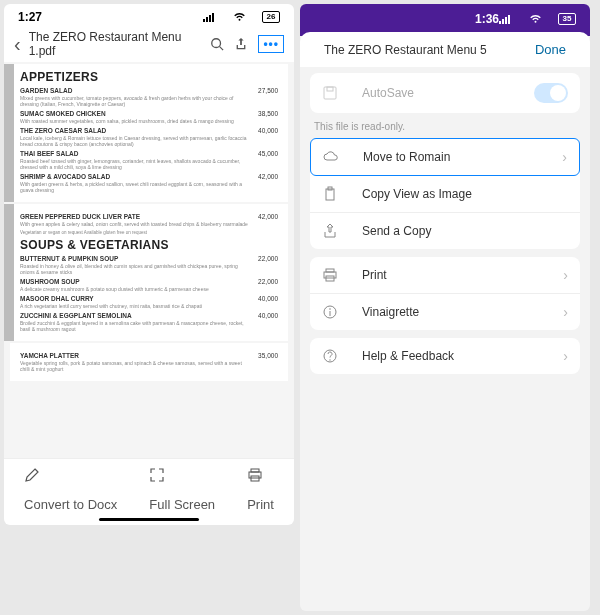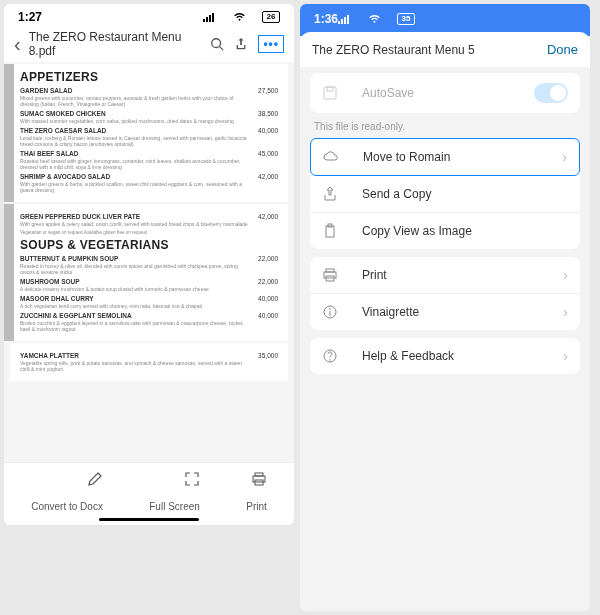--- a/index.html
+++ b/index.html
@@ -26,28 +26,28 @@
 .doc-page{background:#fff;margin:2px 0;padding:6px 10px;position:relative}
 .gray-strip{position:absolute;left:-6px;top:0;bottom:0;width:10px;background:#bbb}
 .section-head{font-size:12px;font-weight:700;color:#222;margin:0 0 2px;letter-spacing:0.3px}
 .menu-item{display:flex;justify-content:space-between;margin:3px 0;gap:8px}
 .item-left{flex:1}
 .item-name{font-size:6.5px;font-weight:600;color:#333}
 .item-desc{font-size:5px;color:#888;line-height:1.2;margin-top:1px}
 .item-price{font-size:6.5px;font-weight:500;color:#333}
 .tiny-note{font-size:4.5px;color:#888;margin:3px 0}
 .bottom-bar{display:flex;justify-content:space-around;padding:8px 4px 4px;border-top:1px solid #eee;background:#fff}
-.bb-item{display:flex;flex-direction:column;align-items:flex-end;gap:14px;font-size:10px;color:#555}
+.bb-item{display:flex;flex-direction:column;align-items:flex-start;gap:14px;font-size:13px;color:#555}
 .bb-icon{height:16px;display:flex;align-items:center;justify-content:center}
 .home-ind{width:100px;height:3px;background:#000;border-radius:2px;margin:2px auto 4px}
 
-.r-status{background:#3b82f6;color:#fff;padding:8px 14px 10px;display:flex;justify-content:flex-start;font-size:12px;font-weight:600}
+.r-status{background:#4c1d95;color:#fff;padding:8px 14px 10px;display:flex;justify-content:flex-end;font-size:12px;font-weight:600}
 .r-status .sig-icon span{background:#fff}
 .r-status .batt{border-color:#fff;color:#fff}
-.r-header{background:#fff;border-radius:10px 10px 0 0;margin-top:-4px;padding:10px 12px;display:flex;justify-content:space-between;align-items:center}
+.r-header{background:#fff;border-radius:10px 10px 0 0;margin-top:-4px;padding:10px 24px;display:flex;justify-content:space-between;align-items:center}
 .r-title{font-size:12px;font-weight:500;color:#333}
 .done-link{color:#0369a1;font-size:13px}
 .r-body{padding:6px 10px;flex:1}
 .card{background:#fff;border-radius:8px;margin-bottom:8px}
 .row{display:flex;align-items:center;padding:10px 12px;gap:24px;font-size:12px;color:#333;border-bottom:1px solid #eee}
 .row:last-child{border-bottom:none}
 .row-icon{width:16px;height:16px;display:flex;align-items:center;justify-content:center;color:#888;flex-shrink:0}
 .row-label{flex:1}
 .row-chev{color:#bbb;font-size:14px}
 .autosave-row{color:#aaa}
@@ -71,21 +71,21 @@
           <span></span>
         </span>
       <svg class="wifi-icon" viewBox="0 0 16 12">
           <path d="M8 10.5a1.2 1.2 0 100-2.4 1.2 1.2 0 000 2.4zM4 6.2a6 6 0 018 0l-1.2 1.2a4.2 4.2 0 00-5.6 0zM1.5 3.7a9.5 9.5 0 0113 0L13.3 5a7.7 7.7 0 00-10.6 0z" fill="#000"></path>
         </svg>
       <span class="batt">26</span>
     </div>
   </div>
   <div class="title-bar">
     <span class="back-chev">‹</span>
-    <span class="title-text">The ZERO Restaurant Menu 8.pdf</span>
+    <span class="title-text">The ZERO Restaurant Menu 1.pdf</span>
     <div class="title-actions">
       <svg width="14" height="14" viewBox="0 0 16 16">
           <circle cx="7" cy="7" r="5" stroke="#555" stroke-width="1.5" fill="none"></circle>
           <line x1="11" y1="11" x2="15" y2="15" stroke="#555" stroke-width="1.5"></line>
         </svg>
       <svg width="14" height="14" viewBox="0 0 16 16">
           <path d="M8 1l-3 3h2v5h2V4h2zM3 9v5h10V9h-1.5v3.5h-7V9z" fill="#555"></path>
         </svg>
       <span class="more-btn">•••</span>
     </div>
@@ -251,33 +251,33 @@
             <svg width="16" height="16" viewBox="0 0 16 16">
               <path d="M4 11a3 3 0 010-6 4 4 0 017.5 1A2.5 2.5 0 0112 11z" stroke="#888" fill="none"></path>
             </svg>
           </div>
         <span class="row-label">Move to Romain</span>
         <span class="row-chev">›</span>
       </div>
       <div class="row">
         <div class="row-icon">
             <svg width="16" height="16" viewBox="0 0 16 16">
-              <path d="M8 1l-3 3h2v5h2V4h2zM3 9v5h10V9" stroke="#888" fill="none"></path>
-            </svg>
-          </div>
-        <span class="row-label">Send a Copy</span>
-      </div>
-      <div class="row">
-        <div class="row-icon">
-            <svg width="16" height="16" viewBox="0 0 16 16">
               <rect x="4" y="3" width="8" height="11" stroke="#888" fill="none"></rect>
               <rect x="6" y="1" width="4" height="3" stroke="#888" fill="none"></rect>
             </svg>
           </div>
         <span class="row-label">Copy View as Image</span>
+      </div>
+      <div class="row">
+        <div class="row-icon">
+            <svg width="16" height="16" viewBox="0 0 16 16">
+              <path d="M8 1l-3 3h2v5h2V4h2zM3 9v5h10V9" stroke="#888" fill="none"></path>
+            </svg>
+          </div>
+        <span class="row-label">Send a Copy</span>
       </div>
     </div>
     <div class="card">
       <div class="row">
         <div class="row-icon">
             <svg width="16" height="16" viewBox="0 0 16 16">
               <rect x="4" y="2" width="8" height="3" stroke="#888" fill="none"></rect>
               <rect x="2" y="5" width="12" height="6" stroke="#888" fill="none"></rect>
               <rect x="4" y="9" width="8" height="5" stroke="#888" fill="none"></rect>
             </svg>

